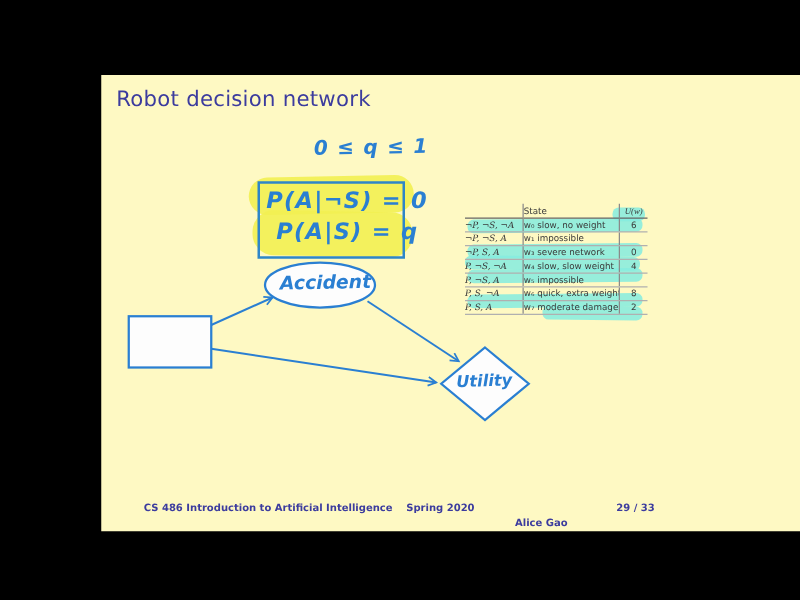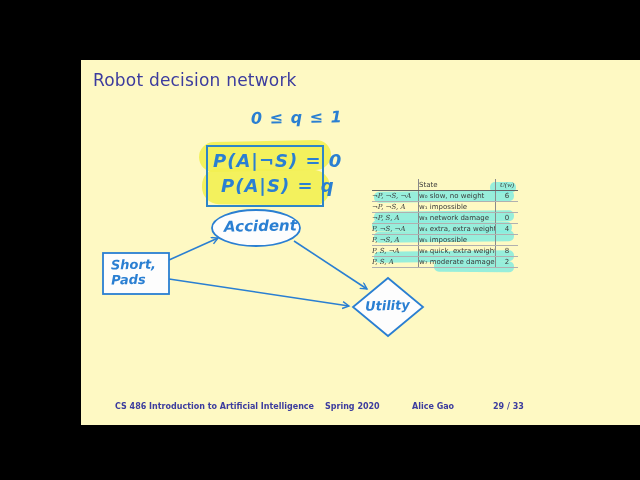--- a/index.html
+++ b/index.html
@@ -47,21 +47,21 @@
   .net{position:absolute;left:0;top:0;width:481px;height:365px;z-index:1;}
   .node-label{
     position:absolute;z-index:2;color:var(--ink);font-weight:bold;
     white-space:nowrap;
   }
   .lbl-accident{left:143px;top:157px;font-size:15px;font-style:italic;transform:rotate(-1deg);}
   .lbl-short{left:30px;top:197px;font-size:13px;font-style:italic;line-height:15px;transform:rotate(-1deg);}
   .lbl-utility{left:284px;top:238px;font-size:13px;font-style:italic;transform:rotate(-2deg);}
   
   .tbl-wrap{
-    position:absolute;left:291px;top:119px;width:146px;z-index:2;
+    position:absolute;left:291px;top:103px;width:146px;z-index:2;
   }
   .hl{
     position:absolute;height:11px;background:var(--cyan);opacity:0.85;
     border-radius:5px;z-index:0;
   }
   table.state-table{
     position:relative;z-index:1;
     border-collapse:collapse;table-layout:fixed;width:144px;
     font-size:7px;color:#3a3a3a;
   }
@@ -75,21 +75,21 @@
   td.c3{width:22px;text-align:center;border-left:1px solid #8a8a8a;}
   tr.hdr td.c2{font-family:"DejaVu Sans",sans-serif;font-style:normal;}
   tr.hdr td.c3{font-family:Liberation Serif, serif;font-style:italic;}
   
   .footer span{
     position:absolute;top:342px;font-size:8px;font-weight:bold;color:var(--title);
     white-space:nowrap;
   }
   .ft-course{left:34px;}
   .ft-term{left:244px;}
-  .ft-author{left:331px;}
+  .ft-author{left:331px;margin-top:12px;}
   .ft-page{left:412px;}
 </style>
 </head>
 <body>
 
 <div class="slide">
 
   <div class="title">Robot decision network</div>
 
   <div class="annotation">0 ≤ q ≤ 1</div>
@@ -111,24 +111,20 @@
     <line x1="88" y1="200" x2="137" y2="178" stroke="#2a7fd2" stroke-width="1.6" marker-end="url(#arrow)"></line>
     <line x1="213" y1="181" x2="286" y2="229" stroke="#2a7fd2" stroke-width="1.6" marker-end="url(#arrow)"></line>
     <line x1="88" y1="219" x2="268" y2="246" stroke="#2a7fd2" stroke-width="1.6" marker-end="url(#arrow)"></line>
 
     <ellipse cx="175" cy="168" rx="44" ry="18" fill="#fdfdfd" stroke="#2a7fd2" stroke-width="1.8"></ellipse>
     <rect x="22" y="193" width="66" height="41" fill="#fdfdfd" stroke="#2a7fd2" stroke-width="1.8"></rect>
     <polygon points="307,218 342,247 307,276 272,247" fill="#fdfdfd" stroke="#2a7fd2" stroke-width="1.8"></polygon>
   </svg>
 
   <div class="node-label lbl-accident">Accident</div>
-  <div class="node-label lbl-short">
-    <div>Short,</div>
-    <div>Pads</div>
-  </div>
   <div class="node-label lbl-utility">Utility</div>
 
   <div class="tbl-wrap">
     <div>
         <div class="hl" style="top: 11.5px; left: 2px; width: 140px; transform: rotate(-0.6deg);"></div>
         <div class="hl" style="top: 31.5px; left: 2px; width: 140px; transform: rotate(-0.6deg);"></div>
         <div class="hl" style="top: 41.5px; left: 0px; width: 140px; transform: rotate(0.6deg);"></div>
         <div class="hl" style="top: 51.5px; left: 2px; width: 140px; transform: rotate(-0.6deg);"></div>
         <div class="hl" style="top: 71.5px; left: 2px; width: 140px; transform: rotate(-0.6deg);"></div>
         <div class="hl" style="top: 81.5px; left: 62px; width: 80px; transform: rotate(0.6deg);"></div>
@@ -146,26 +142,26 @@
             <td class="c2">w₀ slow, no weight</td>
             <td class="c3">6</td>
           </tr>
           <tr>
             <td class="c1">¬P, ¬S, A</td>
             <td class="c2">w₁ impossible</td>
             <td class="c3"></td>
           </tr>
           <tr>
             <td class="c1">¬P, S, A</td>
-            <td class="c2">w₃ network damage</td>
+            <td class="c2">w₃ severe network</td>
             <td class="c3">0</td>
           </tr>
           <tr>
             <td class="c1">P, ¬S, ¬A</td>
-            <td class="c2">w₄ extra, extra weight</td>
+            <td class="c2">w₄ slow, slow weight</td>
             <td class="c3">4</td>
           </tr>
           <tr>
             <td class="c1">P, ¬S, A</td>
             <td class="c2">w₅ impossible</td>
             <td class="c3"></td>
           </tr>
           <tr>
             <td class="c1">P, S, ¬A</td>
             <td class="c2">w₆ quick, extra weight</td>

